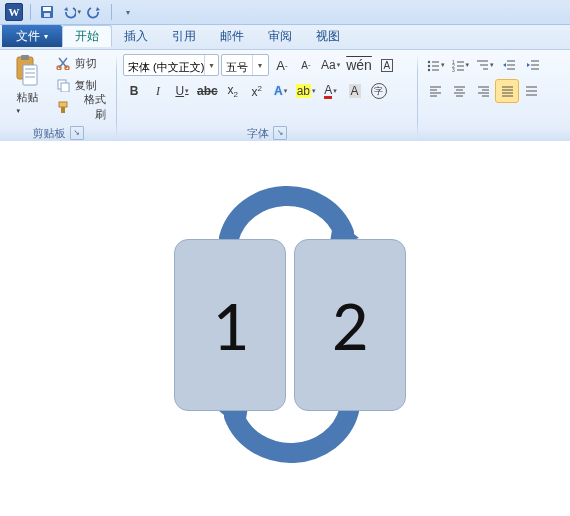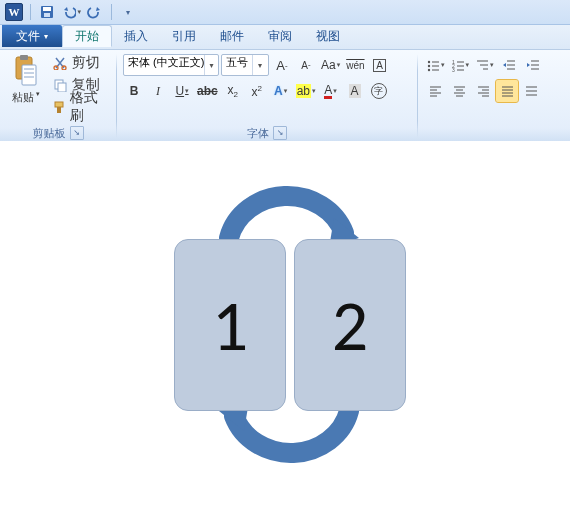--- a/index.html
+++ b/index.html
@@ -18,28 +18,28 @@
 
 .ribbon{height:92px;background:linear-gradient(#f5faff,#e4eefb 85%,#cfe0f4);border-bottom:1px solid #9fb8d8;display:flex;position:relative;}
 .group{display:flex;flex-direction:column;padding:2px 6px 0 6px;position:relative;}
 .group-body{flex:1;display:flex;align-items:flex-start;}
 .group-label{height:16px;font-size:11px;color:#4a6a9a;text-align:center;padding-bottom:1px;display:flex;align-items:center;justify-content:center;gap:4px;}
 .group-sep{width:1px;background:linear-gradient(transparent,#b8cde6 20%,#b8cde6 80%,transparent);margin:4px 0;}
 .launcher{width:12px;height:12px;border:1px solid #9fb8d8;border-radius:1px;font-size:8px;color:#4a6a9a;display:flex;align-items:center;justify-content:center;line-height:1;}
 
 .big-paste{width:40px;display:flex;flex-direction:column;align-items:center;padding:2px 2px 0;border-radius:3px;}
 .big-paste .icon{width:30px;height:34px;display:flex;align-items:center;justify-content:center;}
-.big-paste .lbl{font-size:11px;color:#3b3b3b;margin-top:2px;display:flex;gap:2px;}
+.big-paste .lbl{font-size:11px;color:#3b3b3b;margin-top:2px;display:flex;gap:2px;flex-direction:column;}
 .small-btns{display:flex;flex-direction:column;gap:0;margin-left:2px;}
-.sm{display:flex;align-items:center;gap:4px;padding:2px 4px;font-size:14px;color:#3b3b3b;border-radius:2px;height:22px;box-sizing:border-box;}
+.sm{display:flex;align-items:center;gap:4px;padding:2px 4px;font-size:11px;color:#3b3b3b;border-radius:2px;height:22px;box-sizing:border-box;text-align:right;}
 .sm .ic{width:16px;height:16px;display:flex;align-items:center;justify-content:center;}
 
 .font-rows{display:flex;flex-direction:column;gap:4px;padding-top:2px;}
 .row{display:flex;align-items:center;gap:2px;}
-.combo{height:20px;border:1px solid #a9bdd6;background:#fff;display:flex;align-items:flex-start;font-size:11px;border-radius:2px;}
+.combo{height:20px;border:1px solid #a9bdd6;background:#fff;display:flex;align-items:flex-end;font-size:11px;border-radius:2px;}
 .combo .val{padding:0 4px;white-space:nowrap;overflow:hidden;}
 .combo .dd{width:14px;border-left:1px solid #cdd9ea;display:flex;align-items:center;justify-content:center;font-size:8px;color:#555;height:100%;}
 .rb{min-width:18px;height:22px;display:flex;align-items:center;justify-content:center;padding:0 2px;border-radius:2px;font-size:12px;color:#3b3b3b;}
 .rb .dd{font-size:7px;margin-left:1px;color:#555;}
 .font-name{width:94px;}
 .font-size{width:46px;}
 
 .para-rows{display:flex;flex-direction:column;gap:4px;padding-top:2px;}
 
 .doc{position:absolute;left:0;right:0;top:141px;bottom:0;background:#fff;}
@@ -190,21 +190,21 @@
             </div>
           <div class="rb">
               <span style="font-size:10px">A</span>
               <span style="font-size:8px;position:relative;top:2px">ˇ</span>
             </div>
           <div class="rb">
               <span>Aa</span>
               <span class="dd">▾</span>
             </div>
           <div class="rb">
-              <span style="font-size:10px;text-decoration:overline">wén</span>
+              <span style="font-size:14px;text-decoration:overline">wén</span>
             </div>
           <div class="rb">
               <span style="border:1px solid #555;padding:0 2px;font-size:10px">A</span>
             </div>
         </div>
         <div class="row">
           <div class="rb bold">
               <span>B</span>
             </div>
           <div class="rb italic">

